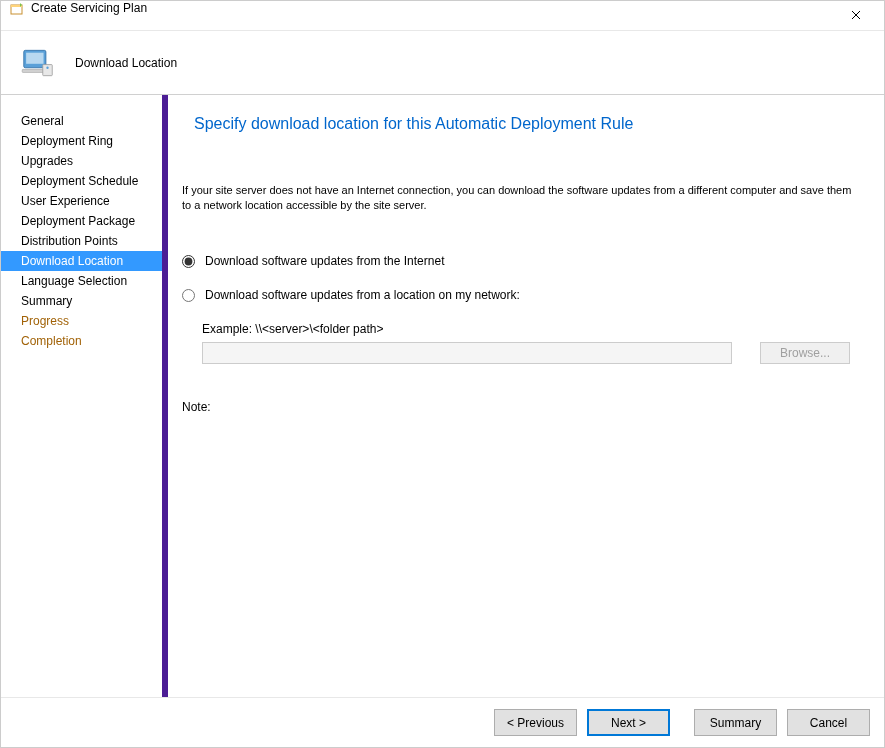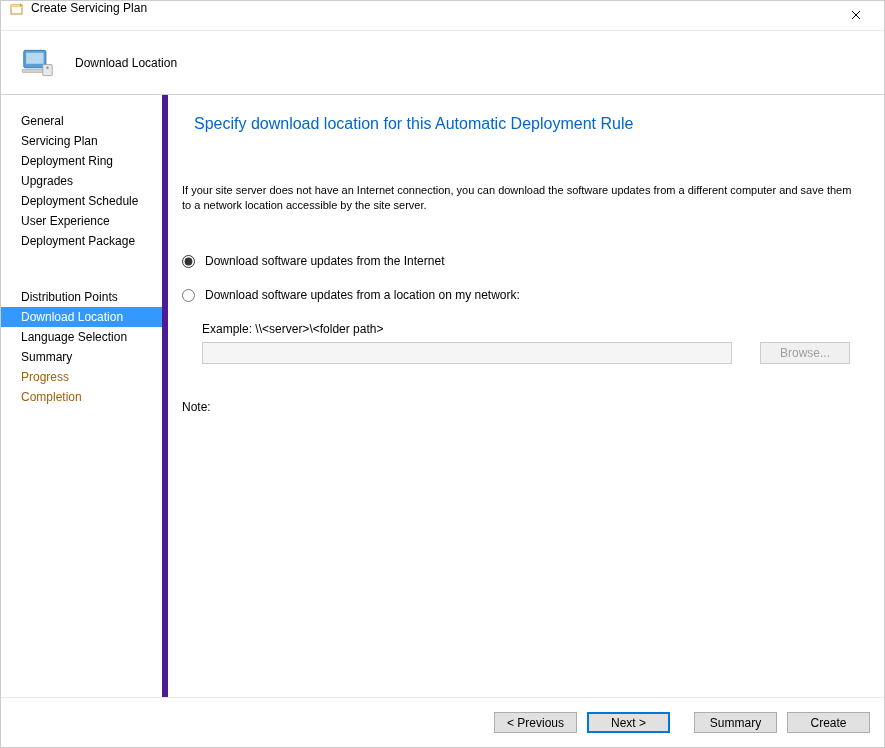--- a/index.html
+++ b/index.html
@@ -70,21 +70,20 @@
       padding-top: 16px;
     }
     .sidebar-item {
       padding: 3px 8px 3px 20px;
       font-size: 12px;
       color: #000;
       cursor: pointer;
       white-space: nowrap;
     }
     .sidebar-item.indent {
-      margin-top: 36px;
     }
     .sidebar-item.selected {
       background: #3399ff;
       color: #fff;
     }
     .sidebar-item.disabled {
       color: #a16207;
       cursor: default;
     }
     .content {
@@ -171,21 +170,21 @@
       justify-content: flex-end;
       padding: 0 14px;
       gap: 10px;
       border-top: 1px solid #e8e8e8;
     }
     .footer .spacer-small {
       width: 4px;
     }
     .footer-btn {
       width: 83px;
-      height: 21px;
+      height: 27px;
       font-size: 12px;
       border: 1px solid #adadad;
       background: #e1e1e1;
       cursor: pointer;
     }
     .footer-btn.primary {
       border: 2px solid #0078d7;
       background: #e1e1e1;
     }
   </style>
@@ -217,21 +216,20 @@
       <rect x="30" y="26" width="12" height="14" rx="1" fill="#e8e8e8" stroke="#999" stroke-width="1"></rect>
       <circle cx="36" cy="30" r="1.5" fill="#5aa0d8"></circle>
     </svg>
   </span>
   <span class="header-title">Download Location</span>
 </div>
 
 <div class="body">
   <div class="sidebar" id="sidebar">
       <div class="sidebar-item">General</div>
-      <div class="sidebar-item">Servicing Plan</div>
       <div class="sidebar-item">Deployment Ring</div>
       <div class="sidebar-item">Upgrades</div>
       <div class="sidebar-item">Deployment Schedule</div>
       <div class="sidebar-item">User Experience</div>
       <div class="sidebar-item">Deployment Package</div>
       <div class="sidebar-item indent">Distribution Points</div>
       <div class="sidebar-item selected">Download Location</div>
       <div class="sidebar-item">Language Selection</div>
       <div class="sidebar-item">Summary</div>
       <div class="sidebar-item disabled">Progress</div>
@@ -265,14 +263,14 @@
       <div class="note-label">Note:</div>
     </div>
   </div>
 </div>
 
 <div class="footer">
   <button class="footer-btn">&lt; Previous</button>
   <button class="footer-btn primary">Next &gt;</button>
   <span class="spacer-small"></span>
   <button class="footer-btn">Summary</button>
-  <button class="footer-btn">Create</button>
+  <button class="footer-btn">Cancel</button>
 </div>
 
 </body></html>

